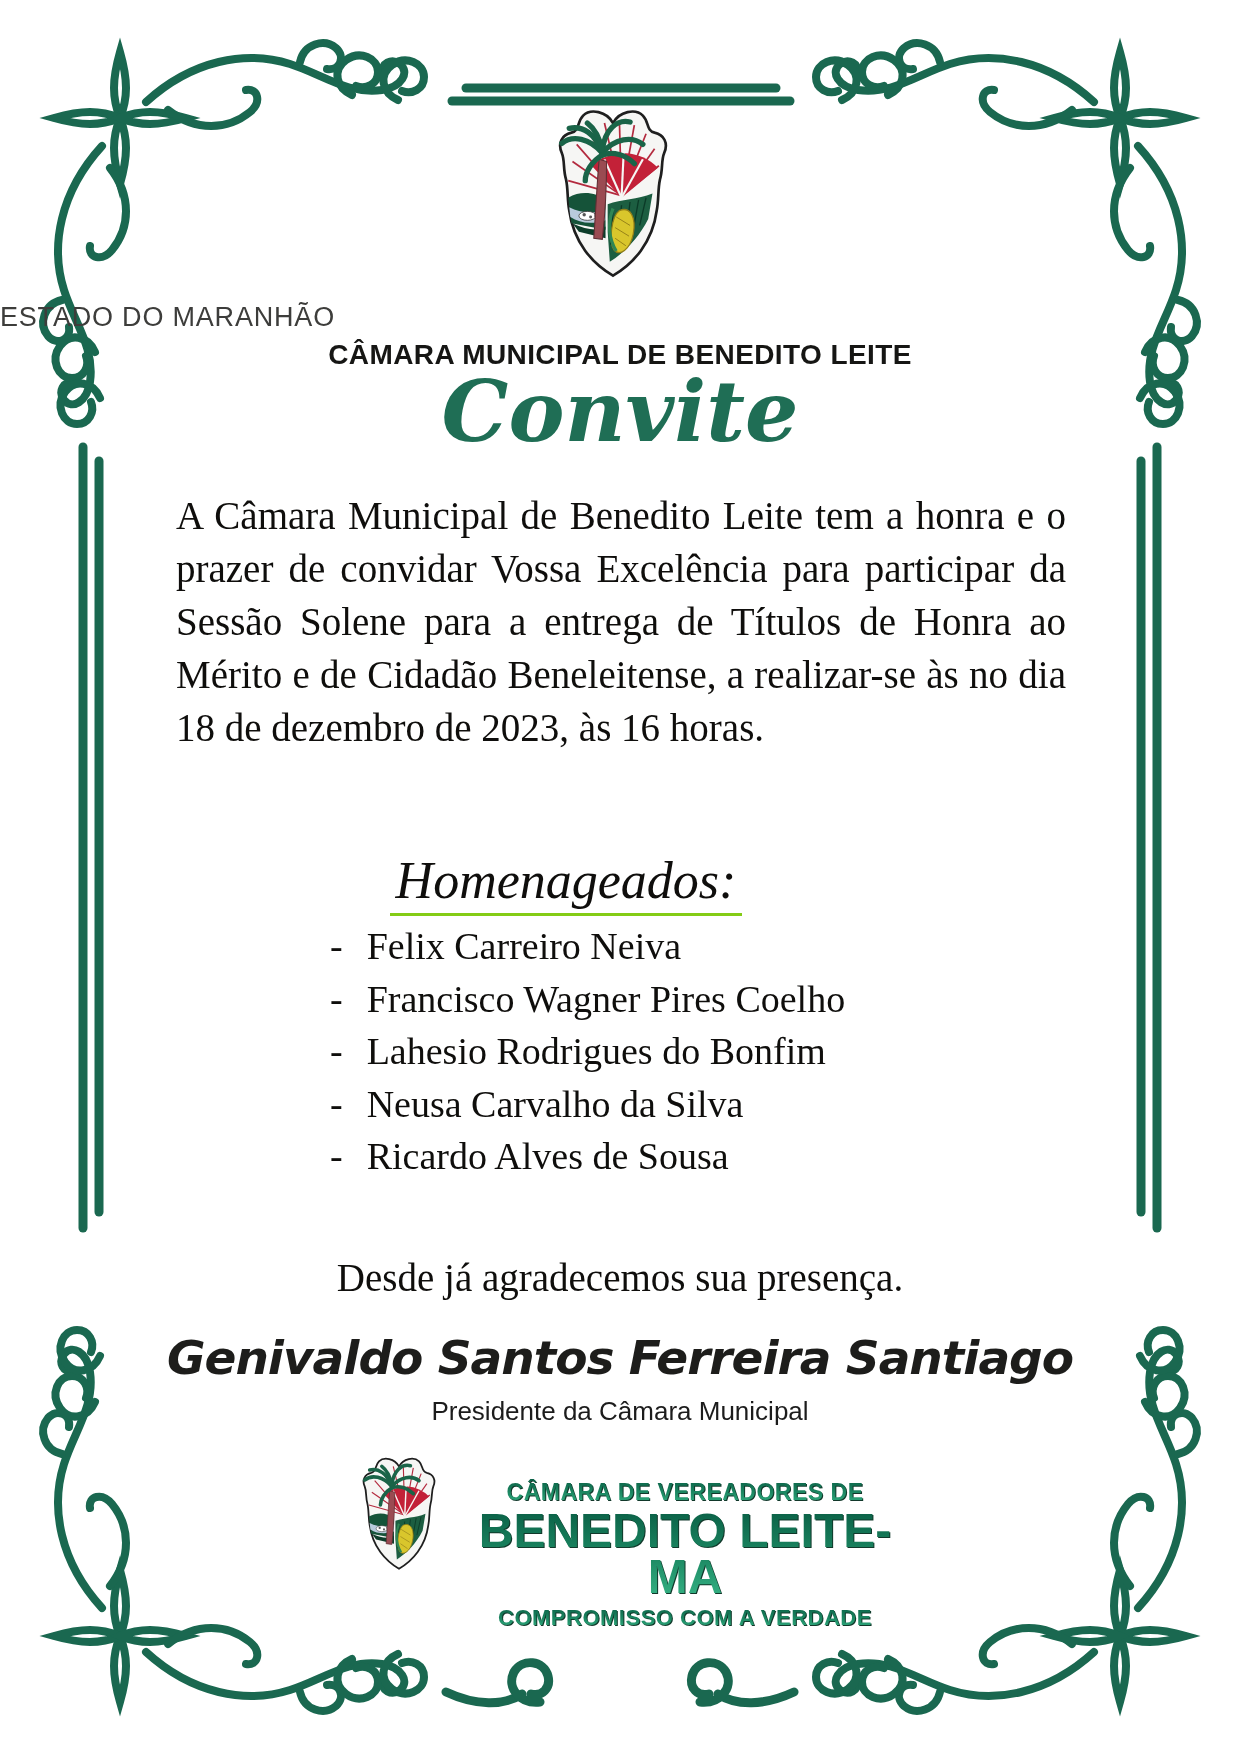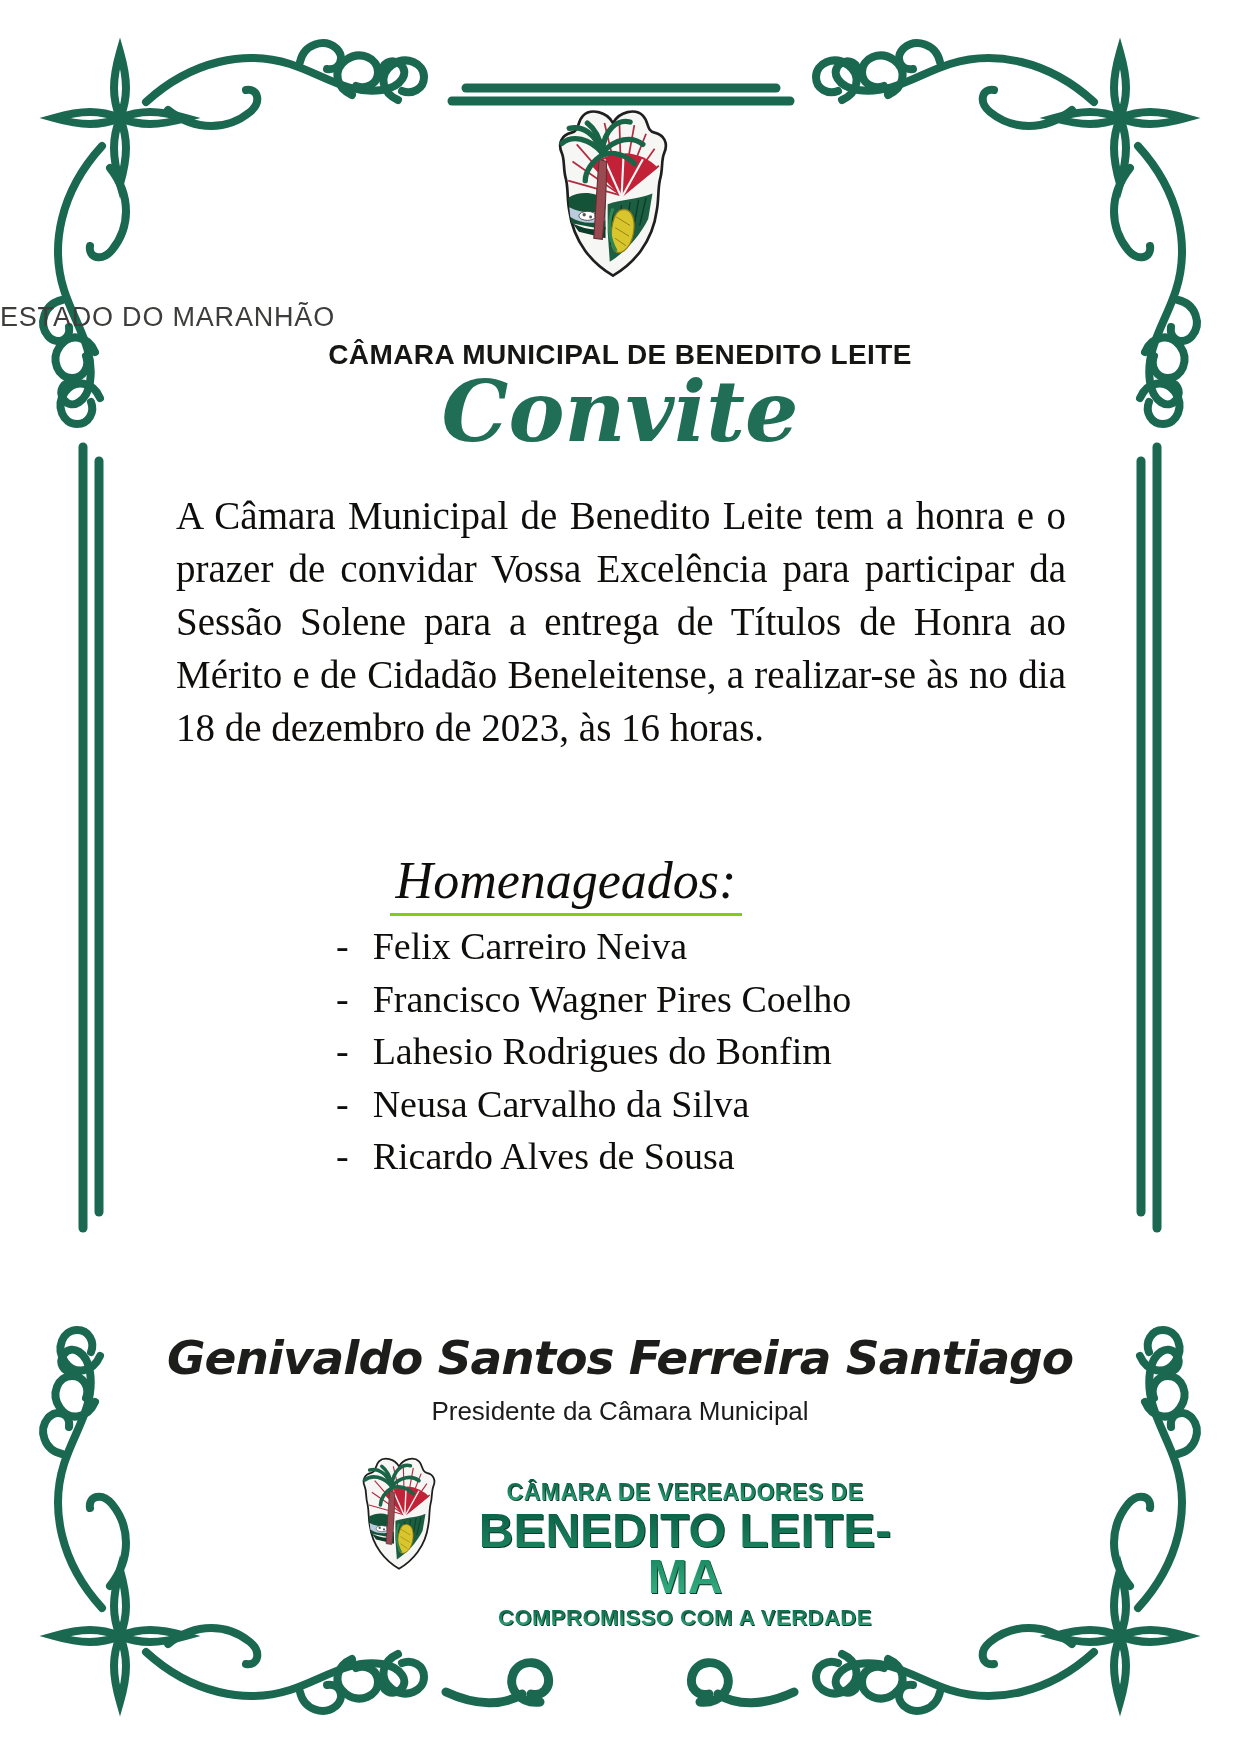--- a/index.html
+++ b/index.html
@@ -36,21 +36,21 @@
     position:absolute;left:176px;top:851px;width:780px;text-align:center;z-index:2;
   }
   .homen{
     display:inline-block;font-size:52px;font-style:italic;
     padding:0 6px 3px 6px;border-bottom:3px solid #84cc16;
   }
   .honorees{
     position:absolute;left:330px;top:920px;z-index:2;
     list-style:none;margin:0;padding:0;font-size:38px;
   }
-  .honorees li{height:52.5px;line-height:52.5px;white-space:nowrap;margin-left:6px;}
+  .honorees li{height:52.5px;line-height:52.5px;white-space:nowrap;}
   .honorees .bullet{display:inline-block;margin-right:24px;}
   .closing{
     position:absolute;left:0;top:1255px;width:100%;text-align:center;
     font-size:39px;z-index:2;
   }
   .sig-name{
     position:absolute;left:0;top:1330px;width:100%;text-align:center;
     font-family:"DejaVu Sans", sans-serif;font-weight:bold;font-style:italic;
     letter-spacing:-1px;font-size:47px;color:#1d1d1b;z-index:2;
   }
@@ -205,20 +205,21 @@
       <span class="bullet">-</span><span>Lahesio Rodrigues do Bonfim</span>
     </li>
     <li>
       <span class="bullet">-</span><span>Neusa Carvalho da Silva</span>
     </li>
     <li>
       <span class="bullet">-</span><span>Ricardo Alves de Sousa</span>
     </li>
   </ul>
 
+  <div class="closing">Desde já agradecemos sua presença.</div>
 
   <div class="sig-name">Genivaldo Santos Ferreira Santiago</div>
   <div class="sig-role">Presidente da Câmara Municipal</div>
 
   <svg class="footer-crest" viewBox="0 0 120 165">
     <use href="#crest" xlink:href="#crest"></use>
   </svg>
   <div class="footer-text">
     <span class="logo-line logo-l1">CÂMARA DE VEREADORES DE</span>
     <span class="logo-line logo-l2">BENEDITO LEITE-MA</span>

